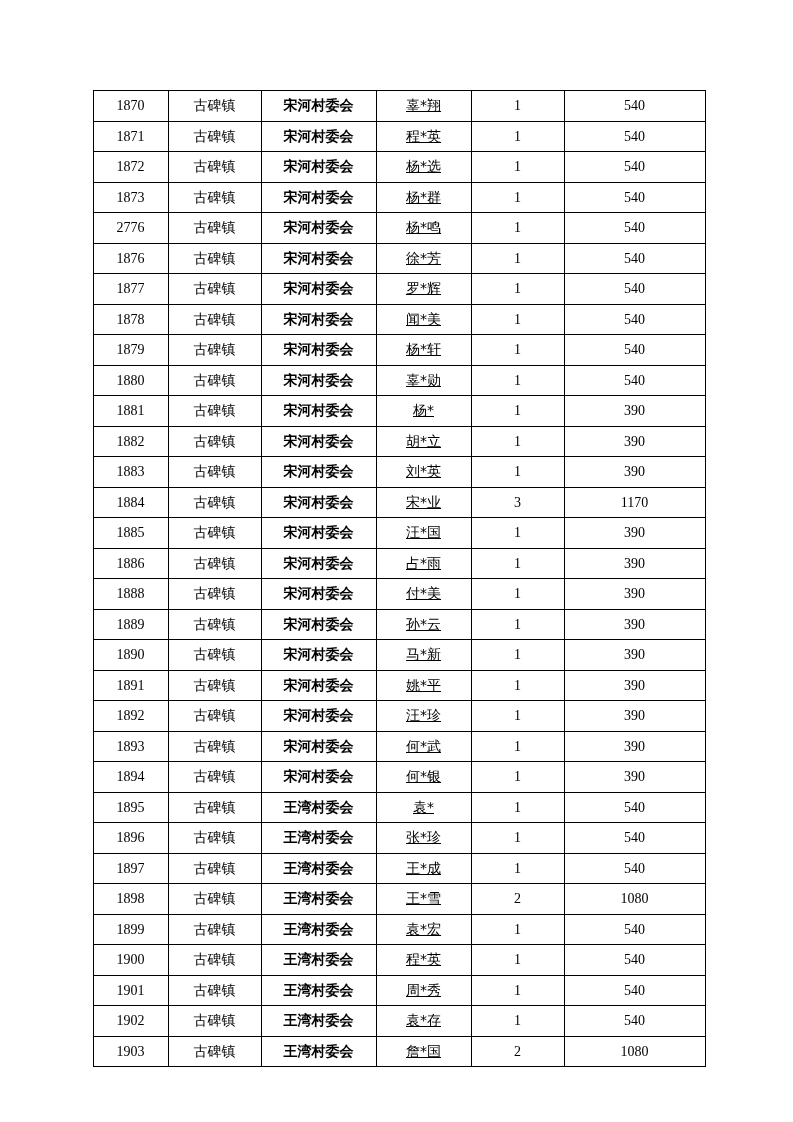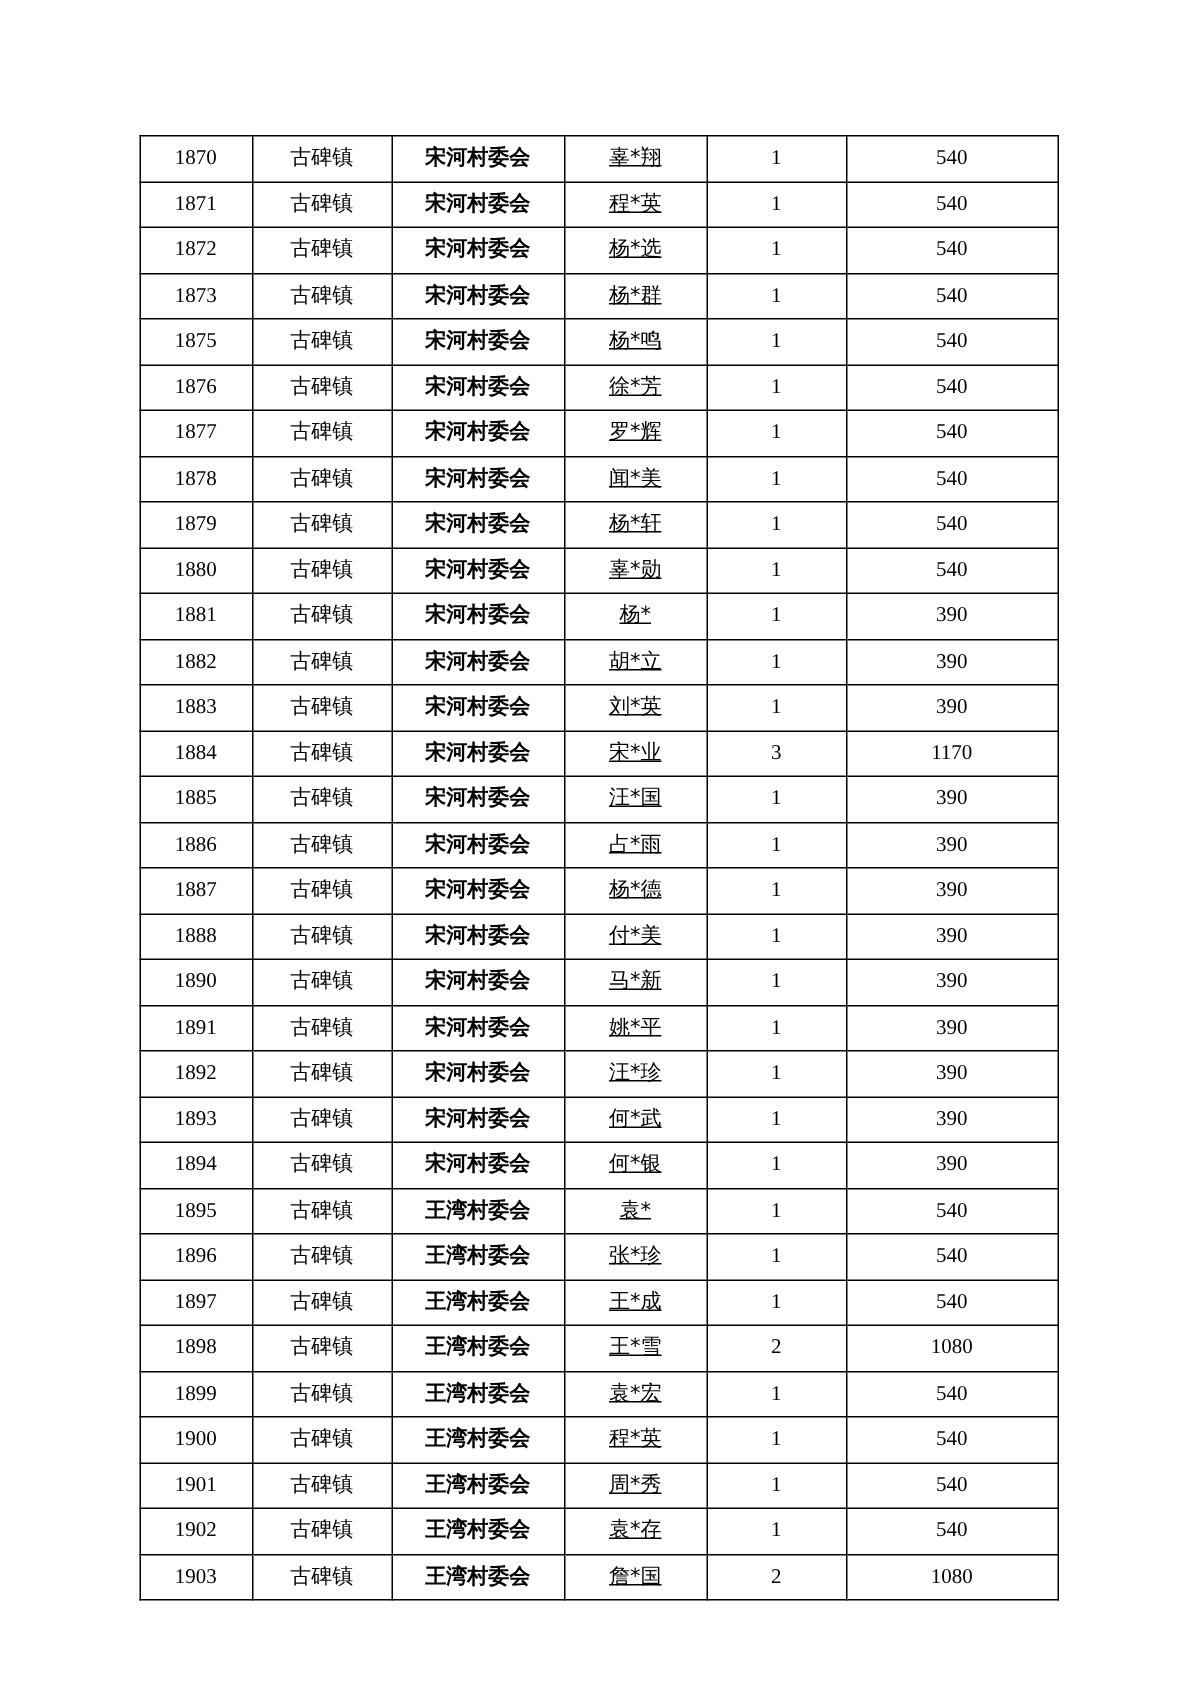--- a/index.html
+++ b/index.html
@@ -88,21 +88,21 @@
           </tr>
           <tr>
             <td class="c-no">1873</td>
             <td class="c-town">古碑镇</td>
             <td class="c-village">宋河村委会</td>
             <td class="c-name">杨*群</td>
             <td class="c-count">1</td>
             <td class="c-amount">540</td>
           </tr>
           <tr>
-            <td class="c-no">1875</td>
+            <td class="c-no">2776</td>
             <td class="c-town">古碑镇</td>
             <td class="c-village">宋河村委会</td>
             <td class="c-name">杨*鸣</td>
             <td class="c-count">1</td>
             <td class="c-amount">540</td>
           </tr>
           <tr>
             <td class="c-no">1876</td>
             <td class="c-town">古碑镇</td>
             <td class="c-village">宋河村委会</td>
@@ -184,32 +184,32 @@
           </tr>
           <tr>
             <td class="c-no">1886</td>
             <td class="c-town">古碑镇</td>
             <td class="c-village">宋河村委会</td>
             <td class="c-name">占*雨</td>
             <td class="c-count">1</td>
             <td class="c-amount">390</td>
           </tr>
           <tr>
-            <td class="c-no">1887</td>
-            <td class="c-town">古碑镇</td>
-            <td class="c-village">宋河村委会</td>
-            <td class="c-name">杨*德</td>
-            <td class="c-count">1</td>
-            <td class="c-amount">390</td>
-          </tr>
-          <tr>
             <td class="c-no">1888</td>
             <td class="c-town">古碑镇</td>
             <td class="c-village">宋河村委会</td>
             <td class="c-name">付*美</td>
+            <td class="c-count">1</td>
+            <td class="c-amount">390</td>
+          </tr>
+          <tr>
+            <td class="c-no">1889</td>
+            <td class="c-town">古碑镇</td>
+            <td class="c-village">宋河村委会</td>
+            <td class="c-name">孙*云</td>
             <td class="c-count">1</td>
             <td class="c-amount">390</td>
           </tr>
           <tr>
             <td class="c-no">1890</td>
             <td class="c-town">古碑镇</td>
             <td class="c-village">宋河村委会</td>
             <td class="c-name">马*新</td>
             <td class="c-count">1</td>
             <td class="c-amount">390</td>

